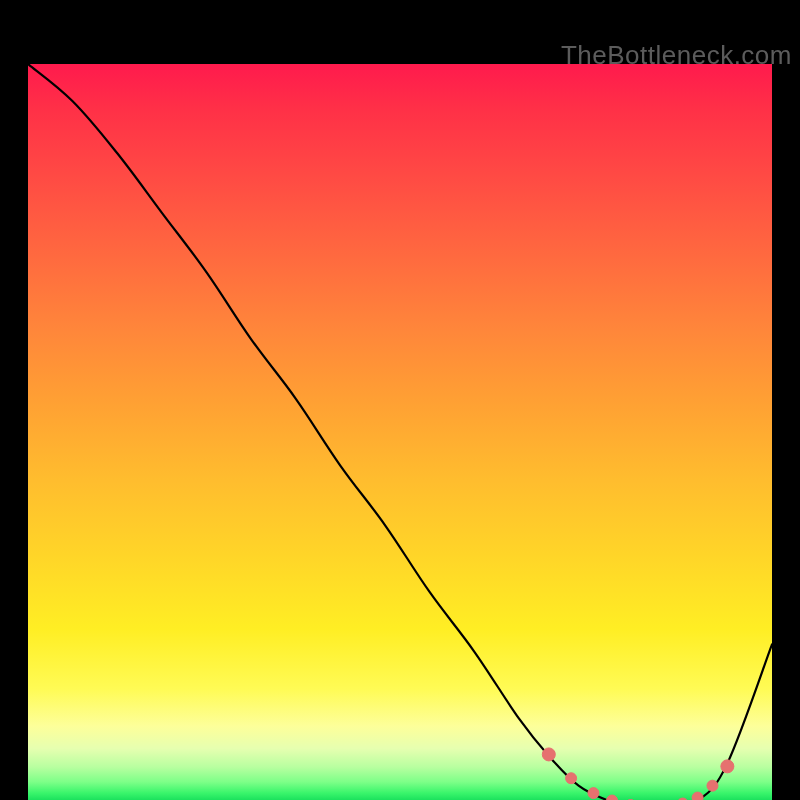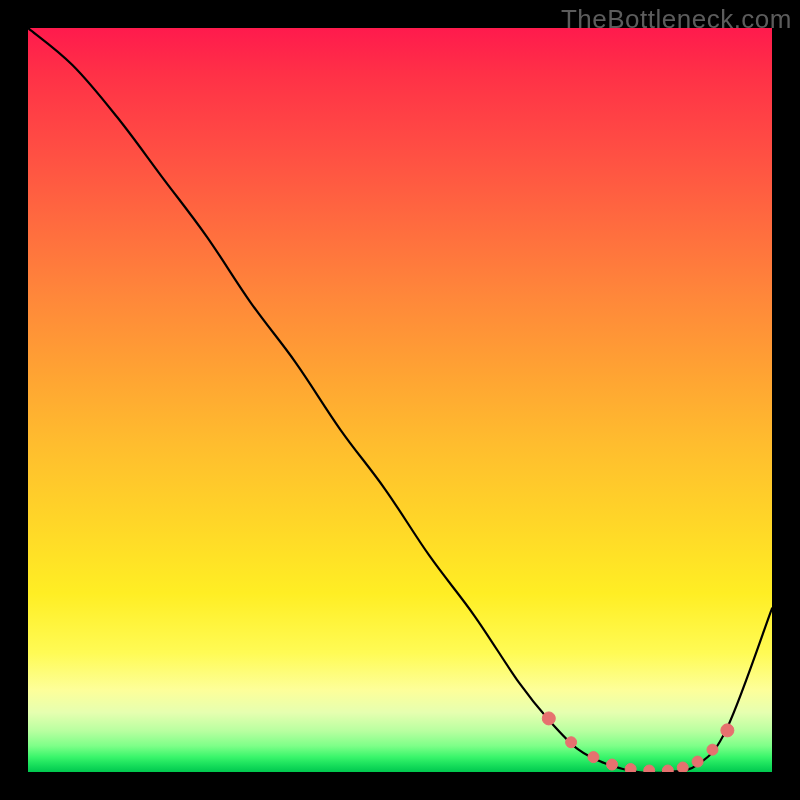--- a/index.html
+++ b/index.html
@@ -9,20 +9,21 @@
     height: 800px;
     background: #000;
     overflow: hidden;
     font-family: Arial, Helvetica, sans-serif;
   }
   .frame {
     position: relative;
     width: 800px;
     height: 596px;
     background: #000;
+    margin-top: 36px;
   }
   .watermark {
     position: absolute;
     top: 4px;
     right: 8px;
     color: #5c5c5c;
     font-size: 26px;
     font-weight: 500;
     letter-spacing: 0.5px;
     z-index: 20;

